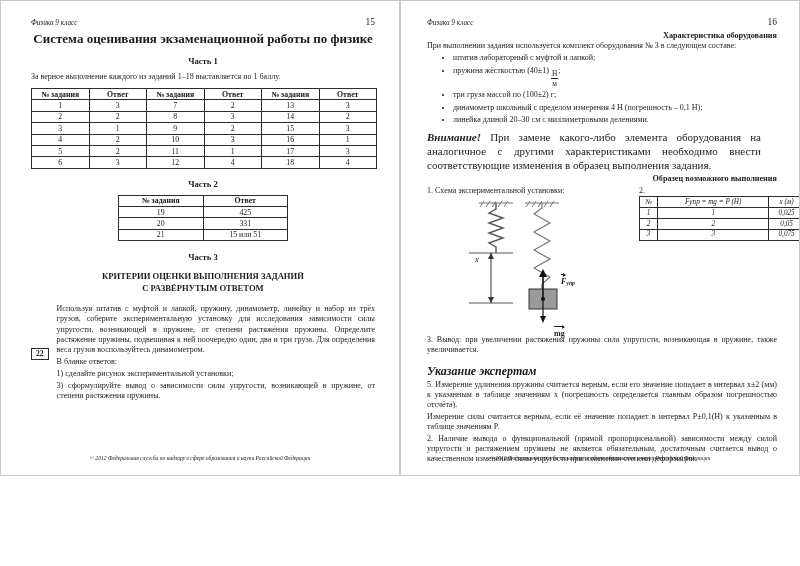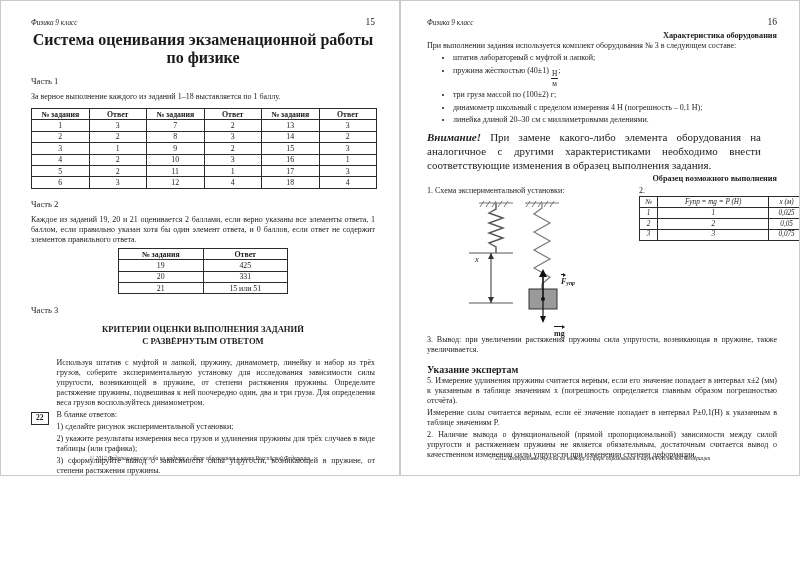--- a/index.html
+++ b/index.html
@@ -37,26 +37,26 @@
     align-items: baseline;
     font-size: 7.2px;
     font-style: italic;
     margin-bottom: 4px;
   }
   .hdr .pg { font-style: normal; font-size: 9.5px; }
 
   .title-c {
     text-align: center;
     font-weight: bold;
-    font-size: 16px;
+    font-size: 13px;
     margin: 1px 0 9px 0;
   }
   .part-h {
-    text-align: left;
-    font-weight: normal;
+    text-align: center;
+    font-weight: bold;
     font-size: 8.6px;
     margin: 6px 0 6px 0;
   }
   .big-h {
     text-align: center;
     font-weight: bold;
     font-size: 8.6px;
     line-height: 1.35;
     margin: 9px 0 10px 0;
   }
@@ -200,21 +200,21 @@
   }
   .vec::after {
     content: "";
     position: absolute;
     right: 0px; top: -4.5px;
     border-left: 3px solid #1b1b1b;
     border-top: 2px solid transparent;
     border-bottom: 2px solid transparent;
   }
   .concl { font-size: 8px; line-height: 1.26; text-align: justify; margin: 8px 0 0 0; }
-  .expert-h { font-size: 10px; font-weight: bold; margin: 8px 0 1px 0; }
+  .expert-h { font-size: 12px; font-style: italic; font-weight: bold; margin: 8px 0 1px 0; }
 </style>
 </head>
 <body>
 
 <div class="spread">
 
   <div class="page page-left">
 
     <div class="hdr">
       <span>Физика 9 класс</span>
@@ -284,21 +284,20 @@
           <td>3</td>
           <td>12</td>
           <td>4</td>
           <td>18</td>
           <td>4</td>
         </tr>
       </tbody>
     </table>
 
     <div class="part-h" style="margin-top:10px;">Часть 2</div>
-    <p class="tx">Каждое из заданий 19, 20 и 21 оценивается 2 баллами, если верно указаны все элементы ответа, 1 баллом, если правильно указан хотя бы один элемент ответа, и 0 баллов, если ответ не содержит элементов правильного ответа.</p>
 
     <table class="at t2">
       <thead>
         <tr>
           <th>№ задания</th>
           <th>Ответ</th>
         </tr>
       </thead>
       <tbody>
         <tr>
@@ -322,21 +321,20 @@
       <div>КРИТЕРИИ ОЦЕНКИ ВЫПОЛНЕНИЯ ЗАДАНИЙ</div>
       <div>С РАЗВЁРНУТЫМ ОТВЕТОМ</div>
     </div>
 
     <div class="task">
       <div class="task-num">22</div>
       <div class="task-body">
         <p class="tx">Используя штатив с муфтой и лапкой, пружину, динамометр, линейку и набор из трёх грузов, соберите экспериментальную установку для исследования зависимости силы упругости, возникающей в пружине, от степени растяжения пружины. Определите растяжение пружины, подвешивая к ней поочередно один, два и три груза. Для определения веса грузов воспользуйтесь динамометром.</p>
         <p class="tx">В бланке ответов:</p>
         <p class="tx">1) сделайте рисунок экспериментальной установки;</p>
-        <p class="tx">2) укажите результаты измерения веса грузов и удлинения пружины для трёх случаев в виде таблицы (или графика);</p>
         <p class="tx">3) сформулируйте вывод о зависимости силы упругости, возникающей в пружине, от степени растяжения пружины.</p>
       </div>
     </div>
 
     <div class="footer">© 2012 Федеральная служба по надзору в сфере образования и науки Российской Федерации</div>
   </div>
 
   <div class="page page-right">
 
     <div class="hdr">

